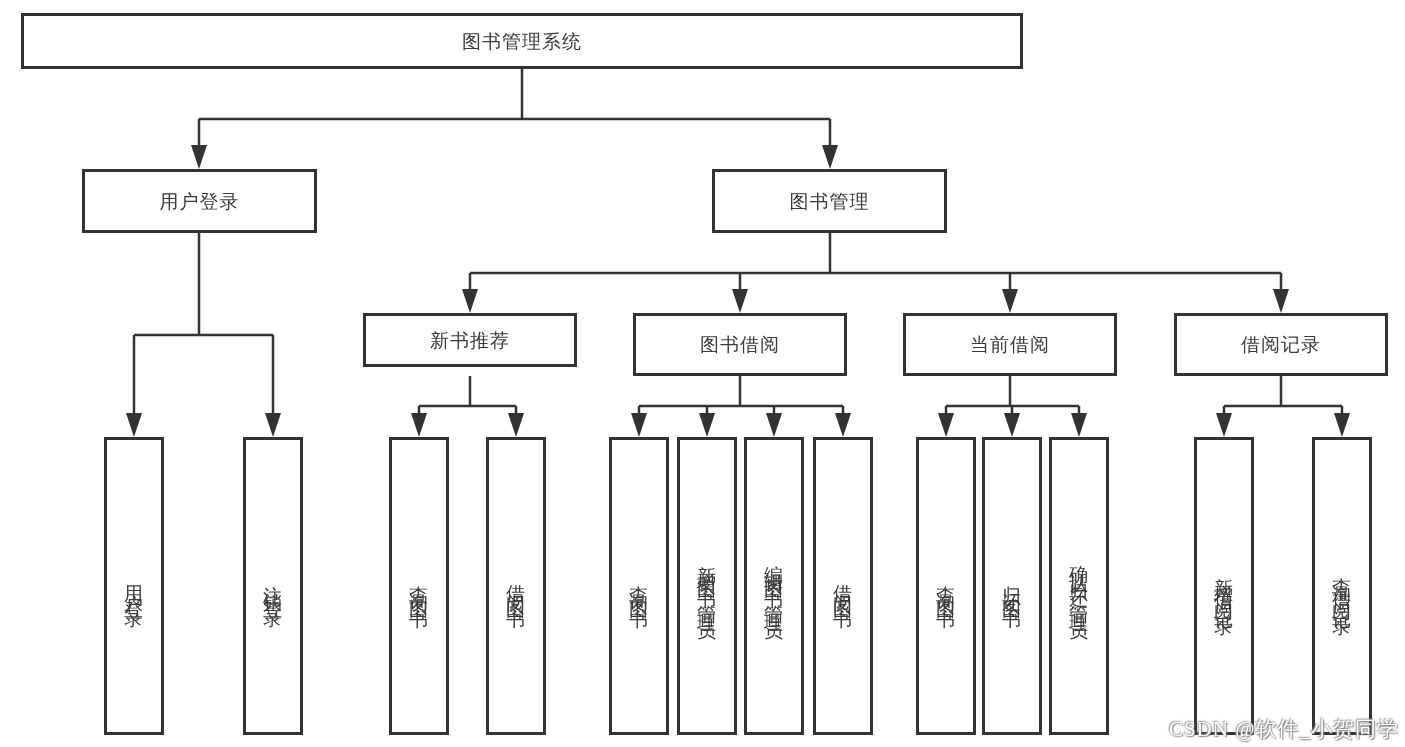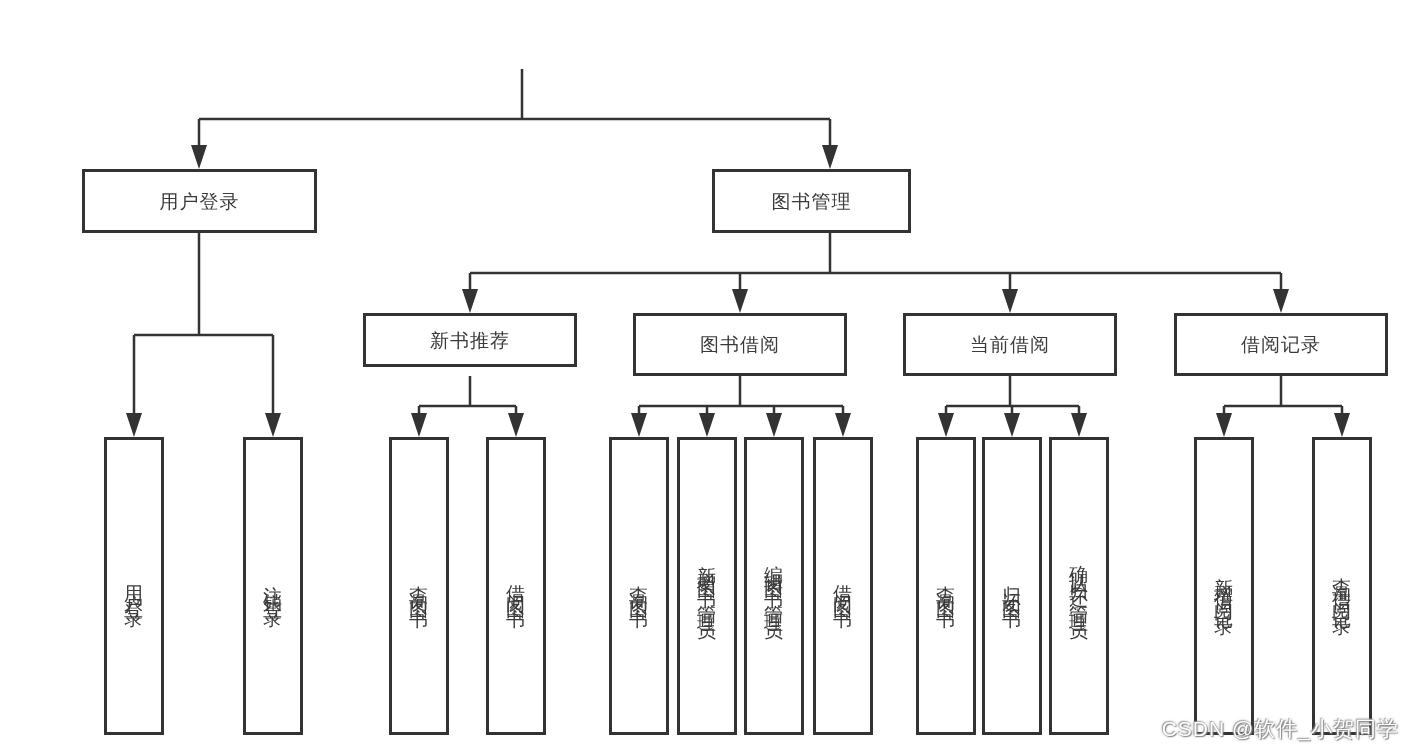--- a/index.html
+++ b/index.html
@@ -50,21 +50,21 @@
     position: absolute;
     right: 6px;
     bottom: 4px;
     z-index: 2;
     font-size: 21px;
     letter-spacing: 1px;
     color: #ffffff;
     text-shadow: 1px 1px 1px rgba(130,130,130,0.95),
                  -1px -1px 1px rgba(150,150,150,0.85),
                  0 0 3px rgba(130,130,130,0.9);
-    font-family: Liberation Sans, sans-serif;
+    font-family: Liberation Serif, serif;
   }
 </style>
 </head>
 <body>
 
 <div class="stage">
 
   <svg class="wires" width="1405" height="747" viewBox="0 0 1405 747" aria-hidden="true">
     <g stroke="#333333" stroke-width="2.5" fill="none">
 
@@ -101,23 +101,24 @@
       <polygon points="766,413 782,413 774,437"></polygon>
       <polygon points="835,413 851,413 843,437"></polygon>
       <polygon points="938,413 954,413 946,437"></polygon>
       <polygon points="1004,413 1020,413 1012,437"></polygon>
       <polygon points="1071,413 1087,413 1079,437"></polygon>
       <polygon points="1216,413 1232,413 1224,437"></polygon>
       <polygon points="1334,413 1350,413 1342,437"></polygon>
     </g>
   </svg>
 
+  <div class="node" style="left:21px; top:13px; width:1002px; height:56px;">图书管理系统</div>
 
   <div class="node" style="left:82px; top:169px; width:235px; height:64px;">用户登录</div>
-  <div class="node" style="left:712px; top:169px; width:199px; height:64px;">图书管理</div>
+  <div class="node" style="left:712px; top:169px; width:235px; height:64px;">图书管理</div>
 
   <div class="node" style="left:363px; top:313px; width:214px; height:54px;">新书推荐</div>
   <div class="node" style="left:903px; top:313px; width:214px; height:63px;">当前借阅</div>
   <div class="node" style="left:633px; top:313px; width:214px; height:63px;">图书借阅</div>
   <div class="node" style="left:1174px; top:313px; width:214px; height:63px;">借阅记录</div>
 
   <div class="vnode" style="left:104px; top:437px; width:60px; height:298px;">
     <span class="vtext">用户登录</span>
   </div>
   <div class="vnode" style="left:243px; top:437px; width:60px; height:298px;">

